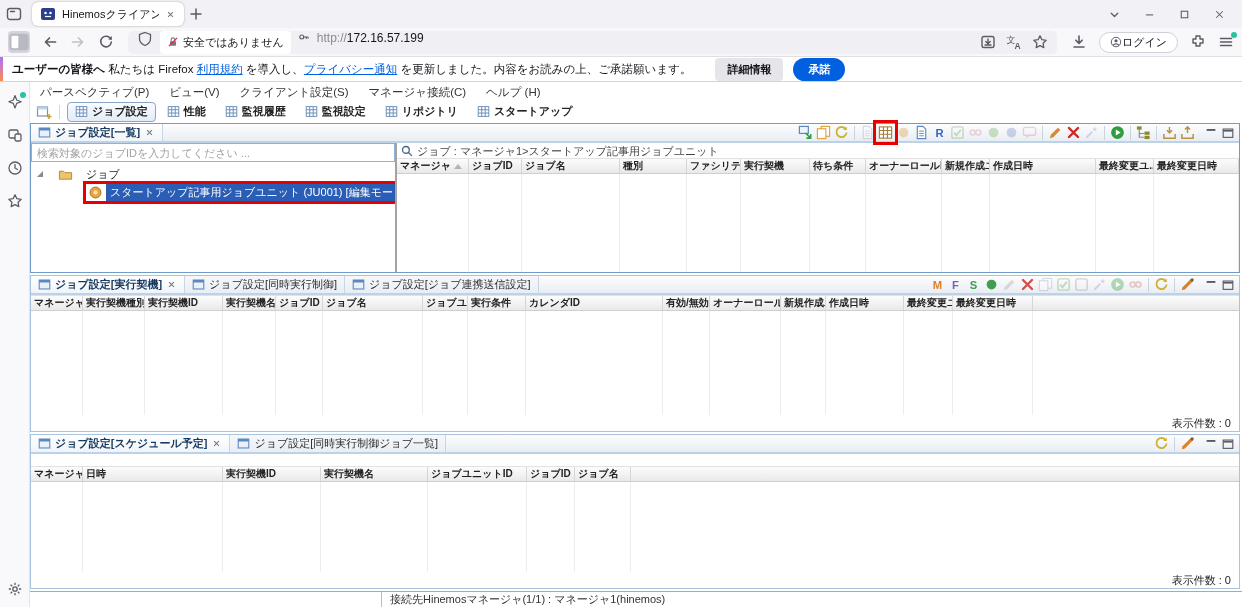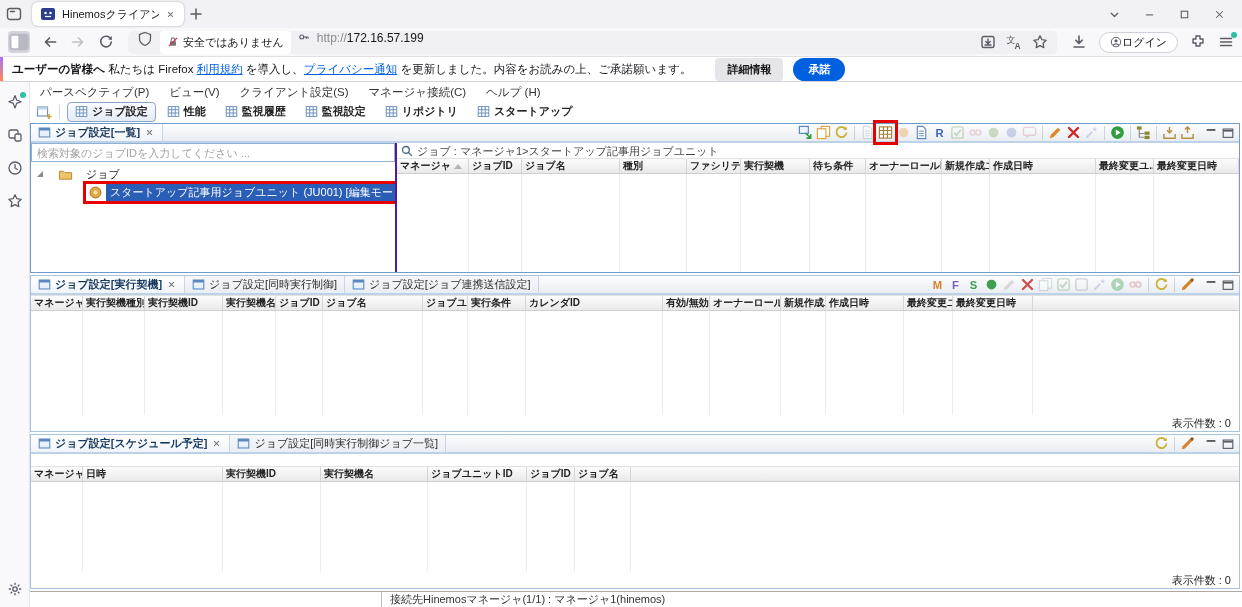--- a/index.html
+++ b/index.html
@@ -61,21 +61,21 @@
   .ptab .tabic{width:13px;height:13px}
   .ptoolbar{margin-left:auto;display:flex;align-items:center;gap:1px;padding:0 4px}
   .tbicon{width:17px;height:17px;display:inline-flex;align-items:center;justify-content:center;flex:0 0 auto}
   .tbicon svg{width:15px;height:15px;display:block}
   .red-boxed{outline:3px solid #e60000;outline-offset:1px}
   .sep{width:1px;height:14px;background:#c9d4de;margin:0 3px;flex:0 0 1px}
   .winbtns{display:flex;align-items:center;gap:3px;padding:0 4px;color:#5a6b7c}
   .winbtns .nicon{width:14px;height:14px}
   
   .pbody-split{flex:1;display:flex;min-height:0}
-  .treepane{width:366px;flex:0 0 366px;border-right:2px solid #4c1d95;display:flex;flex-direction:column}
+  .treepane{width:366px;flex:0 0 366px;border-right:2px solid #a3a3a3;display:flex;flex-direction:column}
   .searchrow{height:19px;flex:0 0 19px;border:1px solid #8fb2d4;display:flex}
   .searchrow input{flex:1;border:none;outline:none;padding:0 5px;font-size:11px;font-family:inherit;color:#333;background:#fff}
   .searchrow input::placeholder{color:#a2a2a2}
   .tree{flex:1;padding-top:3px;overflow:hidden}
   .trow{height:18px;display:flex;align-items:center;gap:13px;font-size:11px;color:#1a1a1a;white-space:nowrap}
   .exp{width:0;height:0;border-left:6px solid transparent;border-bottom:6px solid #8a8a8a;margin-right:2px;flex:0 0 auto}
   .expsp{width:9px;flex:0 0 9px}
   .node-icon{width:15px;height:15px}
   .redbox{display:inline-flex;align-items:center;gap:3px;border:3px solid #e80000;padding:0 2px;margin-left:-4px}
   .sel{background:#2a5db5;color:#fff;padding:1px 4px}

